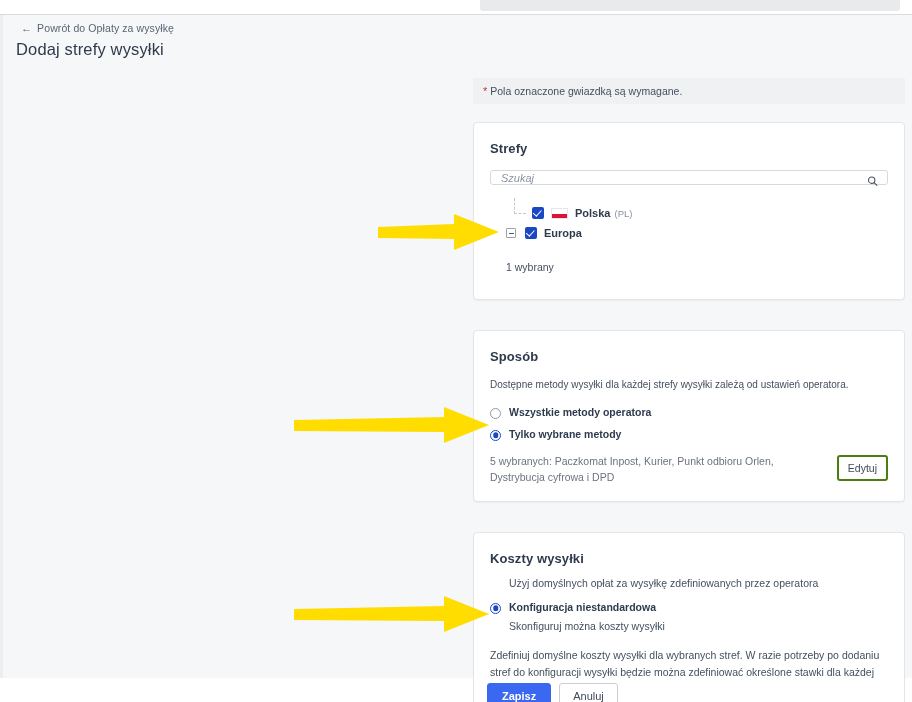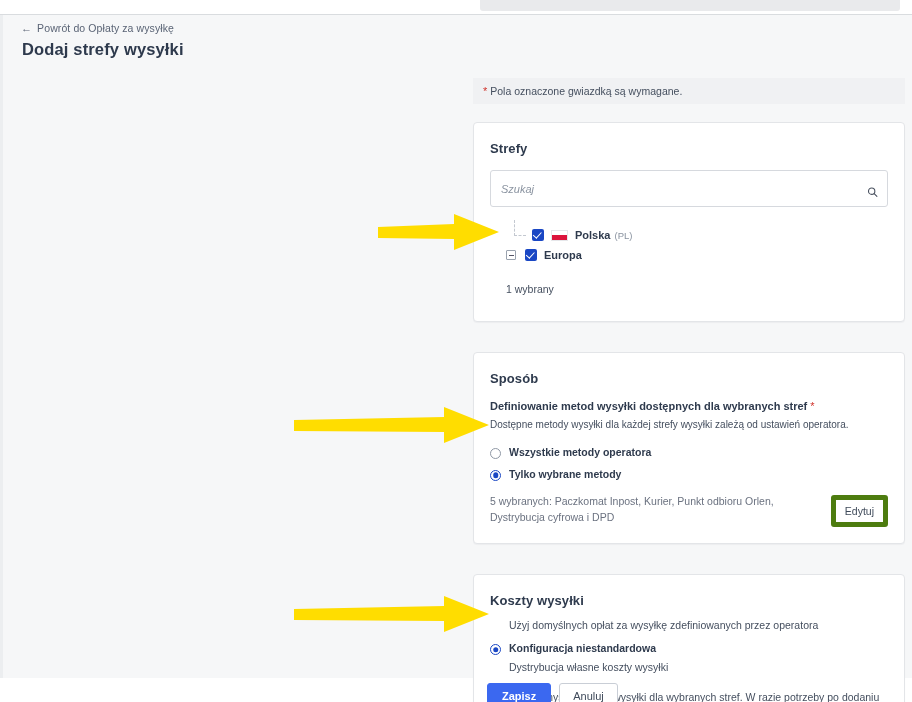--- a/index.html
+++ b/index.html
@@ -69,24 +69,24 @@
     letter-spacing: .1px;
     display: flex;
     align-items: center;
     gap: 5px;
     cursor: pointer;
   }
   .back-arrow { font-size: 11px; line-height: 1; color: #5a6475; }
 
   .page-title {
     position: absolute;
-    top: 40px; left: 22px;
+    top: 40px; left: 16px;
     font-size: 16.5px;
     color: #2e3a4d;
-    font-weight: 700;
+    font-weight: 400;
     letter-spacing: .15px;
   }
 
   
   .right-col {
     position: absolute;
     top: 78px; left: 473px;
     width: 432px;
   }
 
@@ -117,21 +117,21 @@
     font-size: 13px;
     font-weight: 700;
     color: #2e3a4d;
     margin: 0 0 14px 0;
     letter-spacing: .1px;
   }
 
   
   .search-wrap {
     position: relative;
-    height: 37px;
+    height: 15px;
     border: 1px solid #d6d9de;
     border-radius: 3px;
     background: #fff;
     display: flex;
     align-items: flex-end;
   }
   .search-input {
     border: 0; outline: 0;
     background: transparent;
     font-family: "Liberation Sans", sans-serif;
@@ -297,21 +297,21 @@
     gap: 16px;
   }
   .methods-text {
     flex: 1;
     font-size: 10.5px;
     color: #6b7280;
     line-height: 1.55;
   }
   .btn-edit {
     flex: none;
-    border: 5px solid #4d7c0f;
+    border: 2px solid #4d7c0f;
     border-radius: 3px;
     background: #fff;
     font-family: "Liberation Sans", sans-serif;
     font-size: 10.5px;
     color: #3f4a5a;
     padding: 5px 9px;
     cursor: pointer;
     margin-top: 2px;
   }
 
@@ -412,24 +412,20 @@
           <span>Europa</span>
         </div>
       </div>
 
       <div class="selected-count">1 wybrany</div>
     </div>
 
     <div class="card method">
       <div class="card-title">Sposób</div>
 
-      <div class="field-label">
-        <span>Definiowanie metod wysyłki dostępnych dla wybranych stref</span>
-        <span class="star">*</span>
-      </div>
       <div class="field-desc">Dostępne metody wysyłki dla każdej strefy wysyłki zależą od ustawień operatora.</div>
 
       <div class="radio-row">
         <span class="radio"></span>
         <span class="radio-label">Wszystkie metody operatora</span>
       </div>
 
       <div class="radio-row">
         <span class="radio on"></span>
         <span class="radio-label">Tylko wybrane metody</span>
@@ -443,21 +439,21 @@
 
     <div class="card costs">
       <div class="card-title">Koszty wysyłki</div>
 
       <div class="radio-sub">Użyj domyślnych opłat za wysyłkę zdefiniowanych przez operatora</div>
 
       <div class="radio-row">
         <span class="radio on"></span>
         <span class="radio-label">Konfiguracja niestandardowa</span>
       </div>
-      <div class="radio-sub">Dystrybucja własne koszty wysyłki</div>
+      <div class="radio-sub">Skonfiguruj można koszty wysyłki</div>
 
       <div class="costs-note">Zdefiniuj domyślne koszty wysyłki dla wybranych stref. W razie potrzeby po dodaniu stref do konfiguracji wysyłki będzie można zdefiniować określone stawki dla każdej strefy.</div>
     </div>
 
   </div>
 
   <div class="footer-btns">
     <button class="btn-save">Zapisz</button>
     <button class="btn-cancel">Anuluj</button>
   </div>

